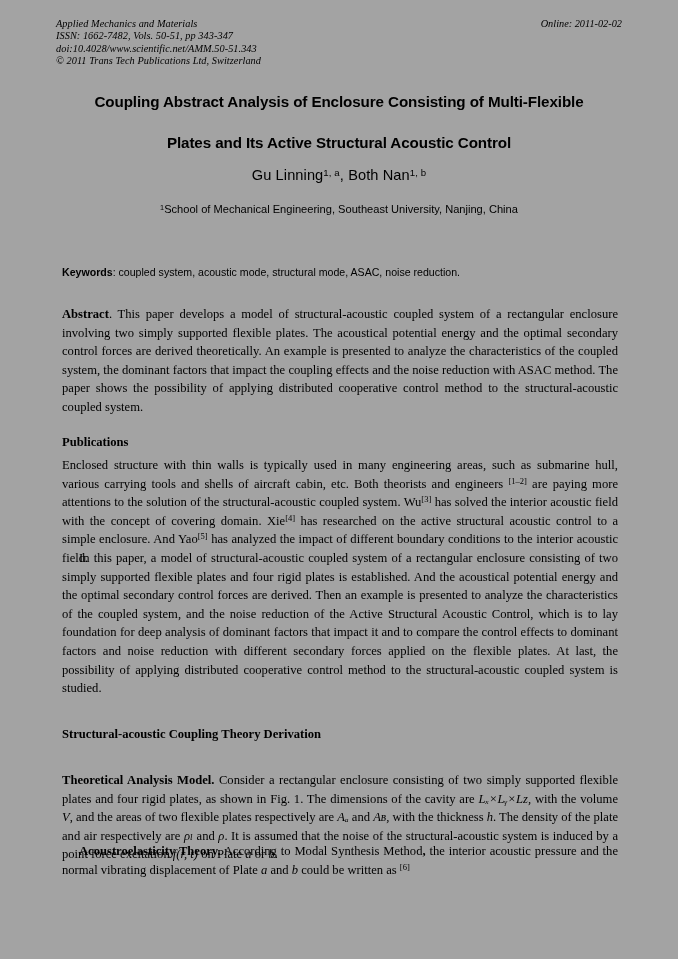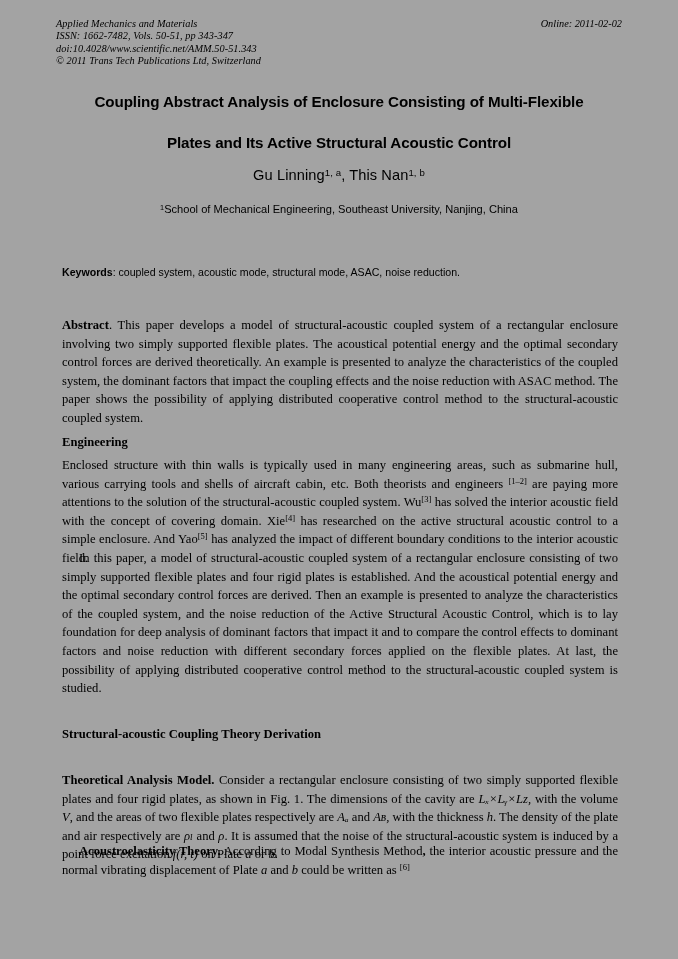--- a/index.html
+++ b/index.html
@@ -152,21 +152,21 @@
     position: absolute;
     left: 62px;
     width: 556px;
     font-family: "Liberation Serif", "DejaVu Serif", serif;
     font-weight: bold;
     font-size: 12.6px;
     line-height: 16px;
   }
 
   
-  #abstract      { top: 316px; }
+  #abstract      { top: 305px; }
   #intro-head    { top: 434px; }
   #intro-p1      { top: 456px; }
   #intro-p2      { top: 549px; }
   #sec-head      { top: 726px; }
   #theory-p1     { top: 750px; margin-top: 21px; }
   #theory-p2     { top: 842px; }
 
   .var { font-style: italic; }
 </style>
 </head>
@@ -183,37 +183,37 @@
     </div>
     <div class="masthead-right">Online: 2011-02-02</div>
   </div>
 
   <div class="title-block">
     <div class="title-line">Coupling Abstract Analysis of Enclosure Consisting of Multi-Flexible</div>
     <div class="title-line second">Plates and Its Active Structural Acoustic Control</div>
   </div>
 
   <div class="authors">
-    <span>Gu Linning</span><sup class="mark">1, a</sup><span>, </span><span>This Nan</span><sup class="mark">1, b</sup>
+    <span>Gu Linning</span><sup class="mark">1, a</sup><span>, </span><span>Both Nan</span><sup class="mark">1, b</sup>
   </div>
 
   <div class="affil">
     <sup class="mark">1</sup><span>School of Mechanical Engineering, Southeast University, Nanjing, China</span>
   </div>
 
 
   <div class="keywords">
     <b>Keywords</b><span>: </span><span>coupled system, acoustic mode, structural mode, ASAC, noise reduction.</span>
   </div>
 
   <div class="body-text" id="abstract">
     <b>Abstract</b><span>. This paper develops a model of structural-acoustic coupled system of a rectangular enclosure involving two simply supported flexible plates. The acoustical potential energy and the optimal secondary control forces are derived theoretically. An example is presented to analyze the characteristics of the coupled system, the dominant factors that impact the coupling effects and the noise reduction with ASAC method. The paper shows the possibility of applying distributed cooperative control method to the structural-acoustic coupled system.</span>
   </div>
 
-  <div class="head-serif-bold" id="intro-head">Engineering</div>
+  <div class="head-serif-bold" id="intro-head">Publications</div>
 
   <div class="body-text" id="intro-p1">
     <span>Enclosed structure with thin walls is typically used in many engineering areas, such as submarine hull, various carrying tools and shells of aircraft cabin, etc. Both theorists and engineers </span><sup class="ref">[1–2]</sup><span> are paying more attentions to the solution of the structural-acoustic coupled system. Wu</span><sup class="ref">[3]</sup><span> has solved the interior acoustic field with the concept of covering domain. Xie</span><sup class="ref">[4]</sup><span> has researched on the active structural acoustic control to a simple enclosure. And Yao</span><sup class="ref">[5]</sup><span> has analyzed the impact of different boundary conditions to the interior acoustic field.</span>
   </div>
 
   <div class="body-text indent" id="intro-p2">In this paper, a model of structural-acoustic coupled system of a rectangular enclosure consisting of two simply supported flexible plates and four rigid plates is established. And the acoustical potential energy and the optimal secondary control forces are derived. Then an example is presented to analyze the characteristics of the coupled system, and the noise reduction of the Active Structural Acoustic Control, which is to lay foundation for deep analysis of dominant factors that impact it and to compare the control effects to dominant factors and noise reduction with different secondary forces applied on the flexible plates. At last, the possibility of applying distributed cooperative control method to the structural-acoustic coupled system is studied.</div>
 
   <div class="head-serif-bold" id="sec-head">Structural-acoustic Coupling Theory Derivation</div>
 
   <div class="body-text" id="theory-p1">

